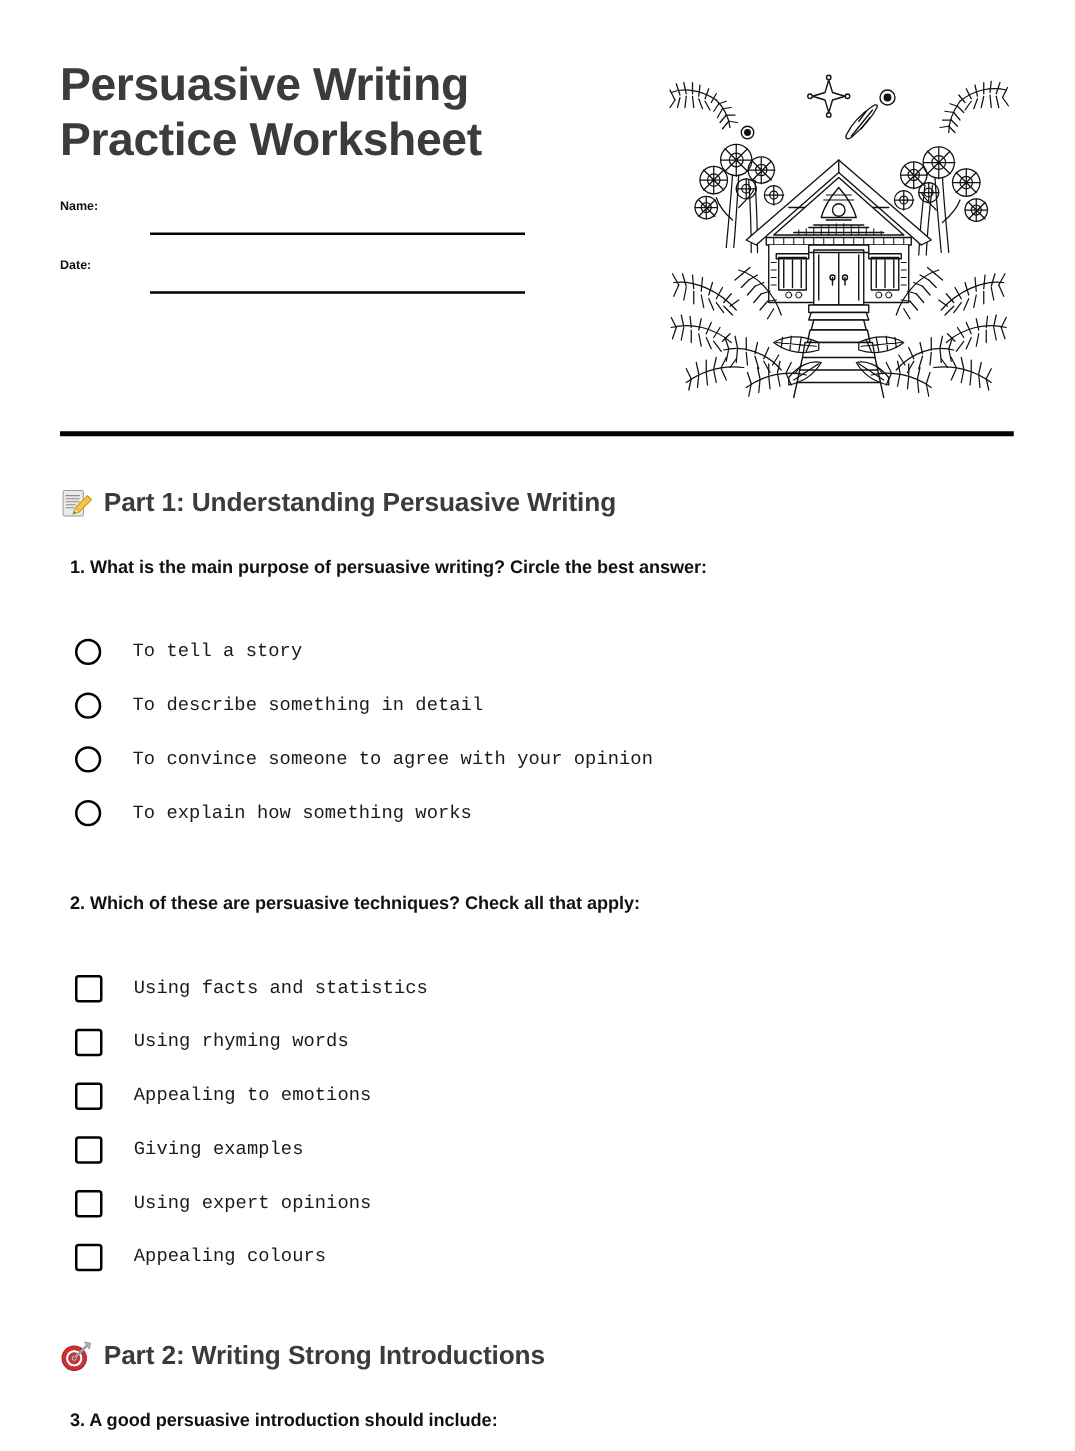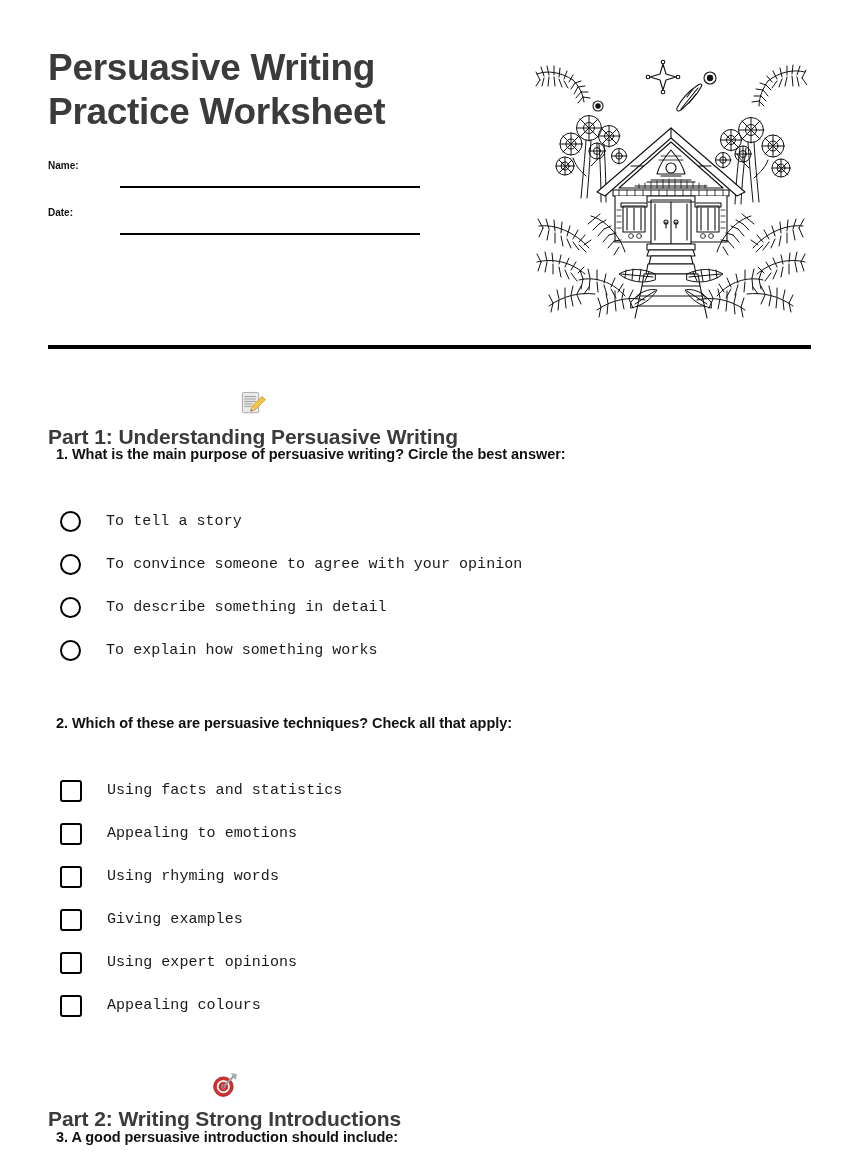--- a/index.html
+++ b/index.html
@@ -104,21 +104,20 @@
     background: #000000;
   }
 
   
   .section-heading {
     position: absolute;
     left: 48px;
     display: flex;
     align-items: center;
     gap: 9px;
-    flex-direction: column;
   }
   .section-heading .sec-emoji {
     width: 26px;
     height: 26px;
     flex: 0 0 26px;
     display: block;
   }
   .section-heading .sec-text {
     font-size: 21px;
     font-weight: bold;
@@ -467,46 +466,46 @@
 
   <div class="question" style="top:446px;">1. What is the main purpose of persuasive writing? Circle the best answer:</div>
 
   <div class="optionlist" style="top:500px;">
     <div class="option radio-row">
       <span class="radio-mark"></span>
       <span class="option-label">To tell a story</span>
     </div>
     <div class="option radio-row">
       <span class="radio-mark"></span>
-      <span class="option-label">To convince someone to agree with your opinion</span>
+      <span class="option-label">To describe something in detail</span>
     </div>
     <div class="option radio-row">
       <span class="radio-mark"></span>
-      <span class="option-label">To describe something in detail</span>
+      <span class="option-label">To convince someone to agree with your opinion</span>
     </div>
     <div class="option radio-row">
       <span class="radio-mark"></span>
       <span class="option-label">To explain how something works</span>
     </div>
   </div>
 
   <div class="question" style="top:715px;">2. Which of these are persuasive techniques? Check all that apply:</div>
 
   <div class="optionlist" style="top:769px;">
     <div class="option check-row">
       <span class="check-mark"></span>
       <span class="option-label">Using facts and statistics</span>
     </div>
     <div class="option check-row">
       <span class="check-mark"></span>
-      <span class="option-label">Appealing to emotions</span>
+      <span class="option-label">Using rhyming words</span>
     </div>
     <div class="option check-row">
       <span class="check-mark"></span>
-      <span class="option-label">Using rhyming words</span>
+      <span class="option-label">Appealing to emotions</span>
     </div>
     <div class="option check-row">
       <span class="check-mark"></span>
       <span class="option-label">Giving examples</span>
     </div>
     <div class="option check-row">
       <span class="check-mark"></span>
       <span class="option-label">Using expert opinions</span>
     </div>
     <div class="option check-row">

